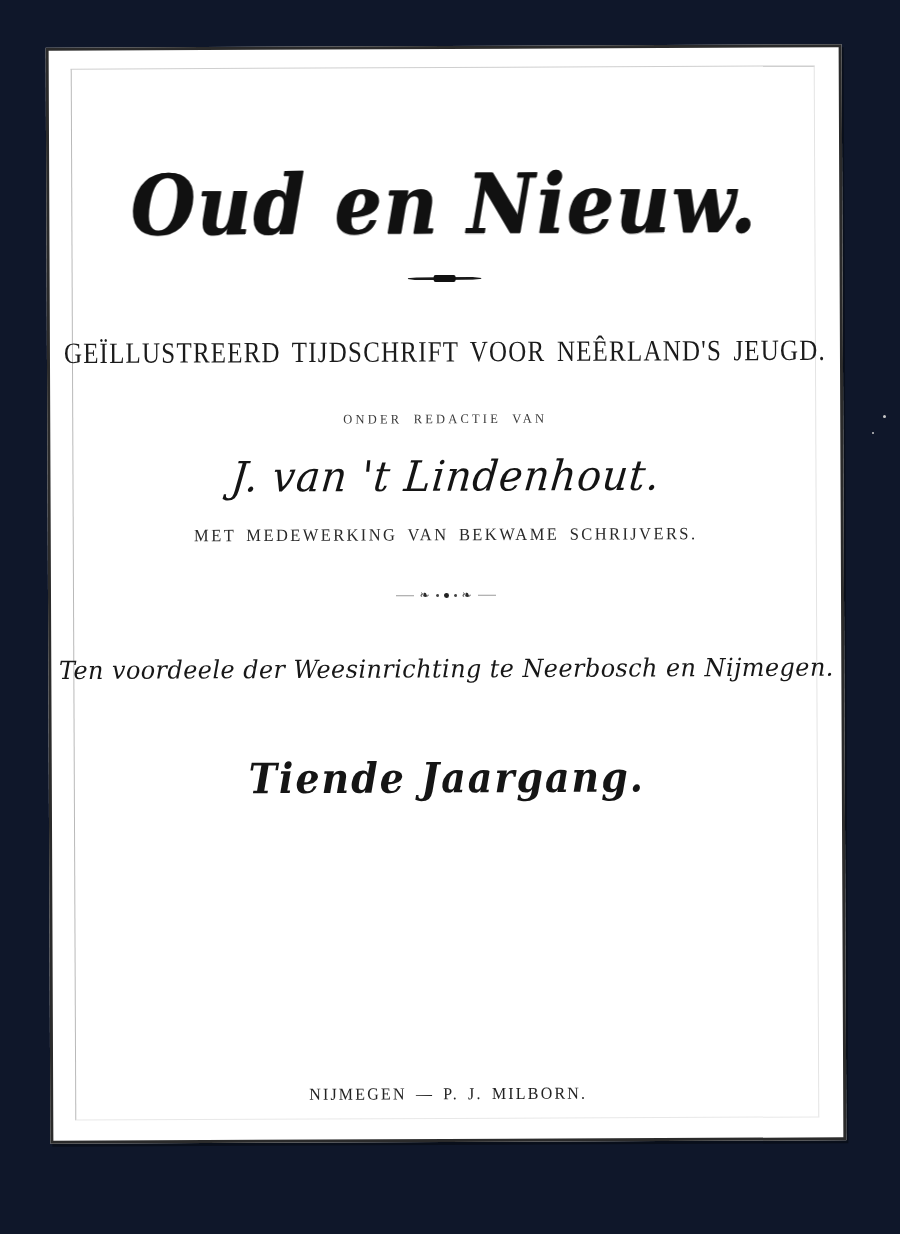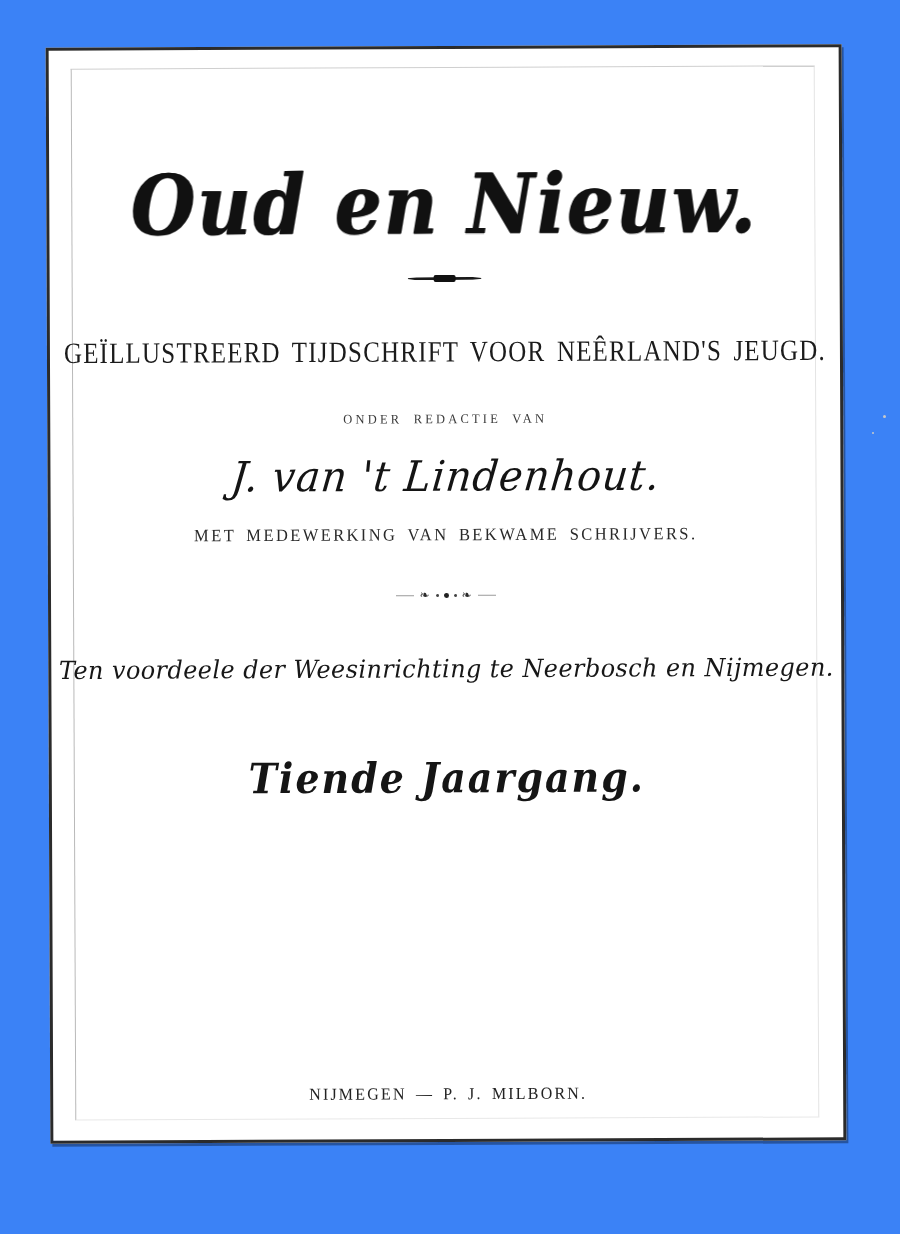--- a/index.html
+++ b/index.html
@@ -12,21 +12,21 @@
     height: 1234px;
     font-family: "Liberation Serif", serif;
     color: #1a1a1a;
     overflow: hidden;
   }
 
   .page {
     position: relative;
     width: 900px;
     height: 1234px;
-    background: #3b82f6;
+    background: #0f172a;
   }
 
   
   .outer-frame {
     position: absolute;
     left: 48px;
     top: 46px;
     width: 790px;
     height: 1090px;
     border: 3px solid #2b2b2b;

